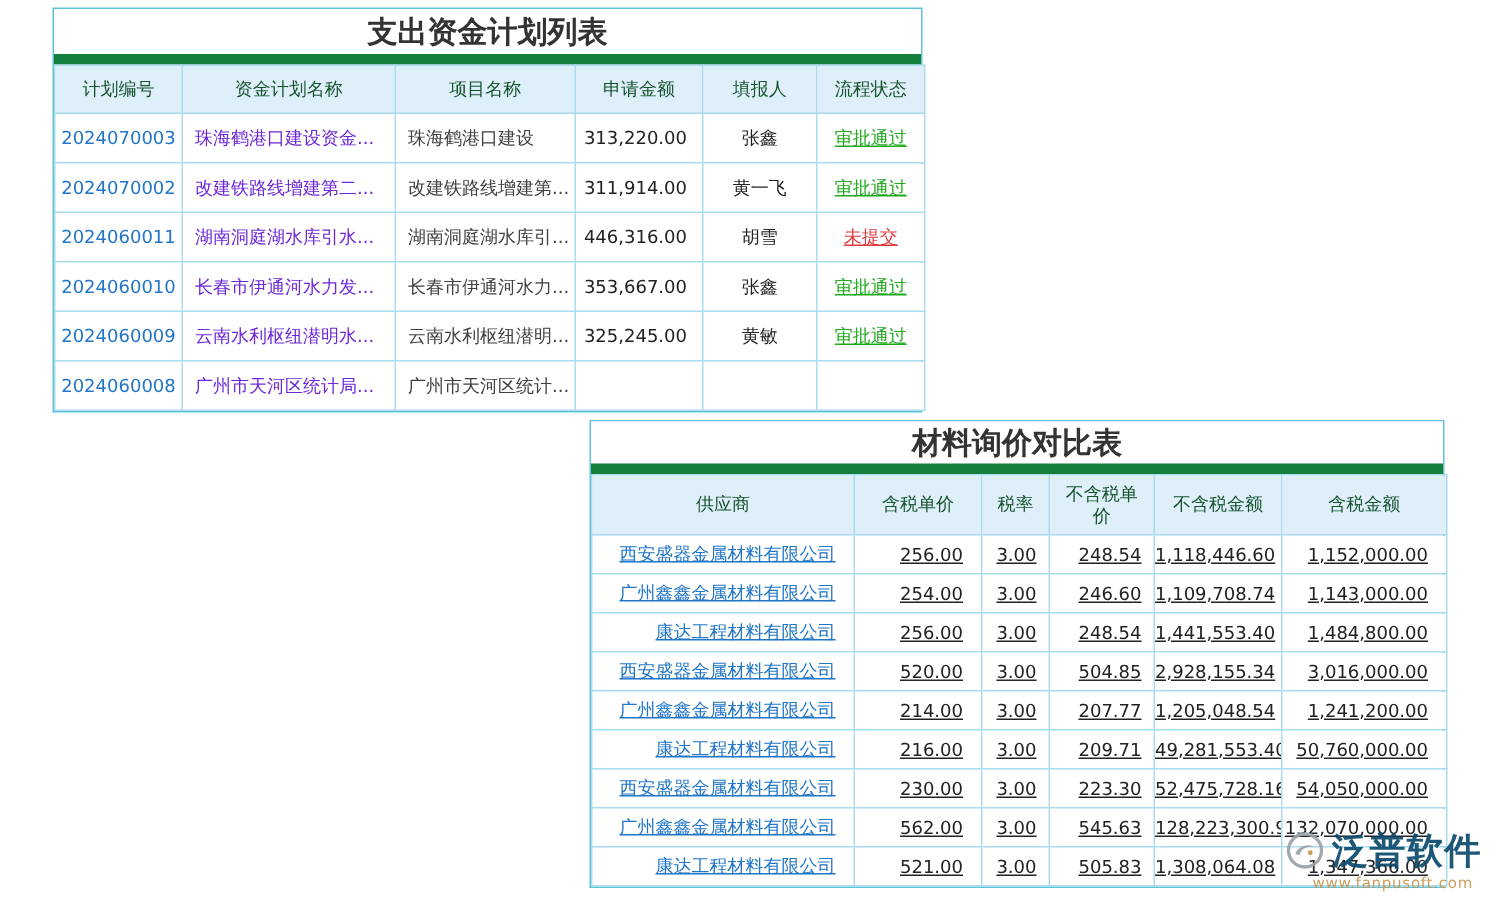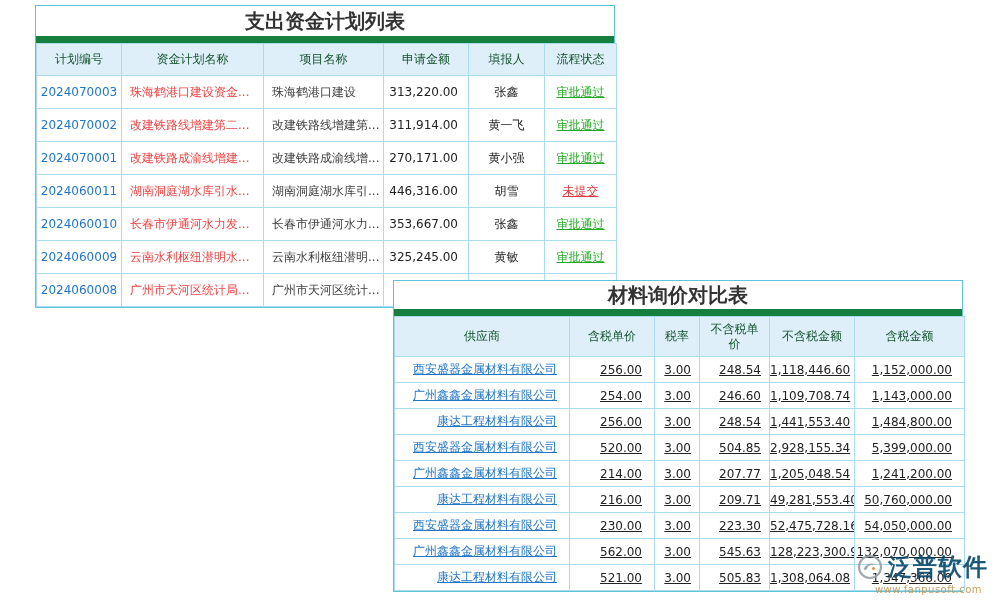--- a/index.html
+++ b/index.html
@@ -24,21 +24,21 @@
 
   #fund-panel th { height:32px; }
   #fund-panel td { height:33px; }
   #fund-panel th.col-id      { width:85px; }
   #fund-panel th.col-plan    { width:142px; }
   #fund-panel th.col-project { width:120px; }
   #fund-panel th.col-amount  { width:85px; }
   #fund-panel th.col-person  { width:76px; }
   #fund-panel th.col-status  { width:72px; }
   #fund-panel td.col-id      { text-align:center; color:#2176c7; }
-  #fund-panel td.col-plan    { text-align:left; padding-left:8px; color:#ef4444; }
+  #fund-panel td.col-plan    { text-align:left; padding-left:8px; color:#6d28d9; }
   #fund-panel td.col-project { text-align:left; padding-left:8px; color:#404040; }
   #fund-panel td.col-amount  { text-align:right; padding-right:10px; }
   #fund-panel td.col-person  { text-align:center; }
   #fund-panel td.col-status  { text-align:center; }
 
   #material-panel th { height:40px; white-space:normal; line-height:1.25; }
   #material-panel td { height:26px;text-decoration:underline; }
   #material-panel th.col-supplier   { width:175px; }
   #material-panel th.col-price_inc  { width:85px; }
   #material-panel th.col-tax        { width:45px; }
@@ -90,28 +90,20 @@
           </tr>
           <tr>
             <td class="col-id">2024070002</td>
             <td class="col-plan">改建铁路线增建第二...</td>
             <td class="col-project">改建铁路线增建第...</td>
             <td class="col-amount">311,914.00</td>
             <td class="col-person">黄一飞</td>
             <td class="col-status status-approved">审批通过</td>
           </tr>
           <tr>
-            <td class="col-id">2024070001</td>
-            <td class="col-plan">改建铁路成渝线增建...</td>
-            <td class="col-project">改建铁路成渝线增...</td>
-            <td class="col-amount">270,171.00</td>
-            <td class="col-person">黄小强</td>
-            <td class="col-status status-approved">审批通过</td>
-          </tr>
-          <tr>
             <td class="col-id">2024060011</td>
             <td class="col-plan">湖南洞庭湖水库引水...</td>
             <td class="col-project">湖南洞庭湖水库引...</td>
             <td class="col-amount">446,316.00</td>
             <td class="col-person">胡雪</td>
             <td class="col-status status-unsubmitted">未提交</td>
           </tr>
           <tr>
             <td class="col-id">2024060010</td>
             <td class="col-plan">长春市伊通河水力发...</td>
@@ -177,21 +169,21 @@
             <td class="col-price_ex">248.54</td>
             <td class="col-amount_ex">1,441,553.40</td>
             <td class="col-amount_inc">1,484,800.00</td>
           </tr>
           <tr>
             <td class="col-supplier">西安盛器金属材料有限公司</td>
             <td class="col-price_inc">520.00</td>
             <td class="col-tax">3.00</td>
             <td class="col-price_ex">504.85</td>
             <td class="col-amount_ex">2,928,155.34</td>
-            <td class="col-amount_inc">5,399,000.00</td>
+            <td class="col-amount_inc">3,016,000.00</td>
           </tr>
           <tr>
             <td class="col-supplier">广州鑫鑫金属材料有限公司</td>
             <td class="col-price_inc">214.00</td>
             <td class="col-tax">3.00</td>
             <td class="col-price_ex">207.77</td>
             <td class="col-amount_ex">1,205,048.54</td>
             <td class="col-amount_inc">1,241,200.00</td>
           </tr>
           <tr>

